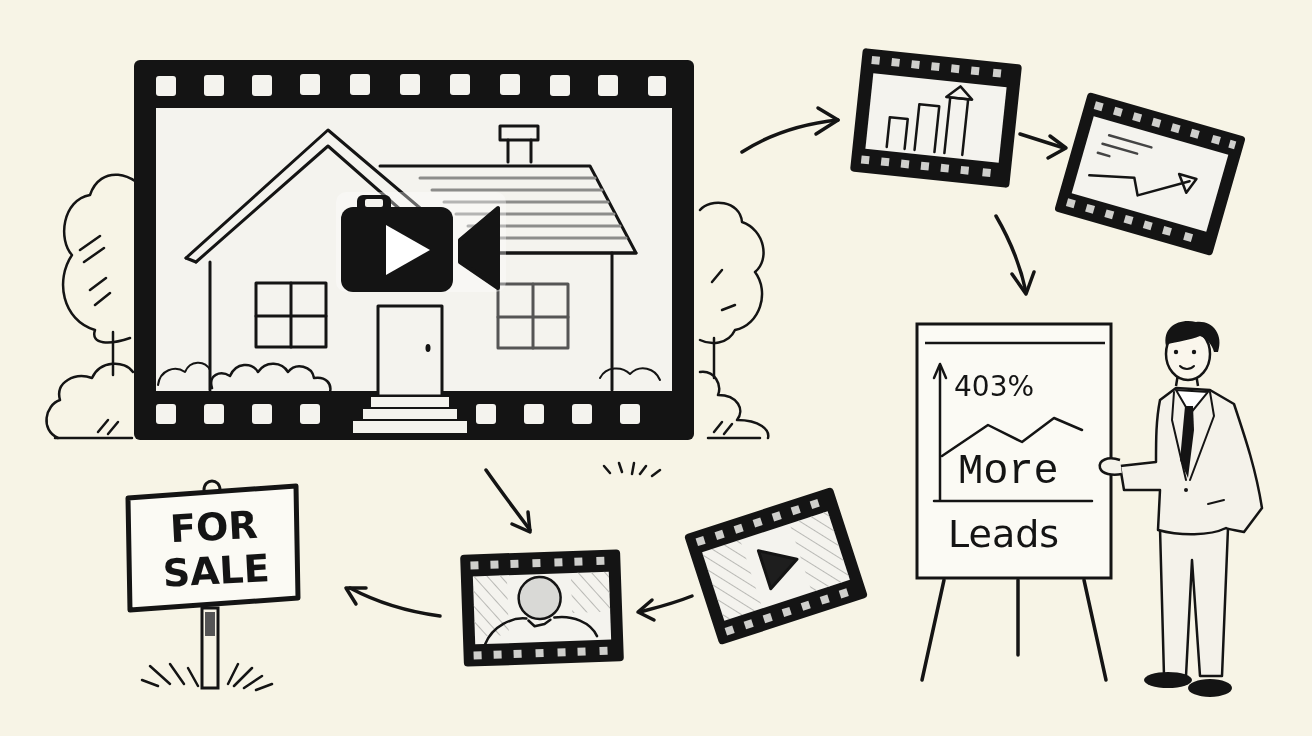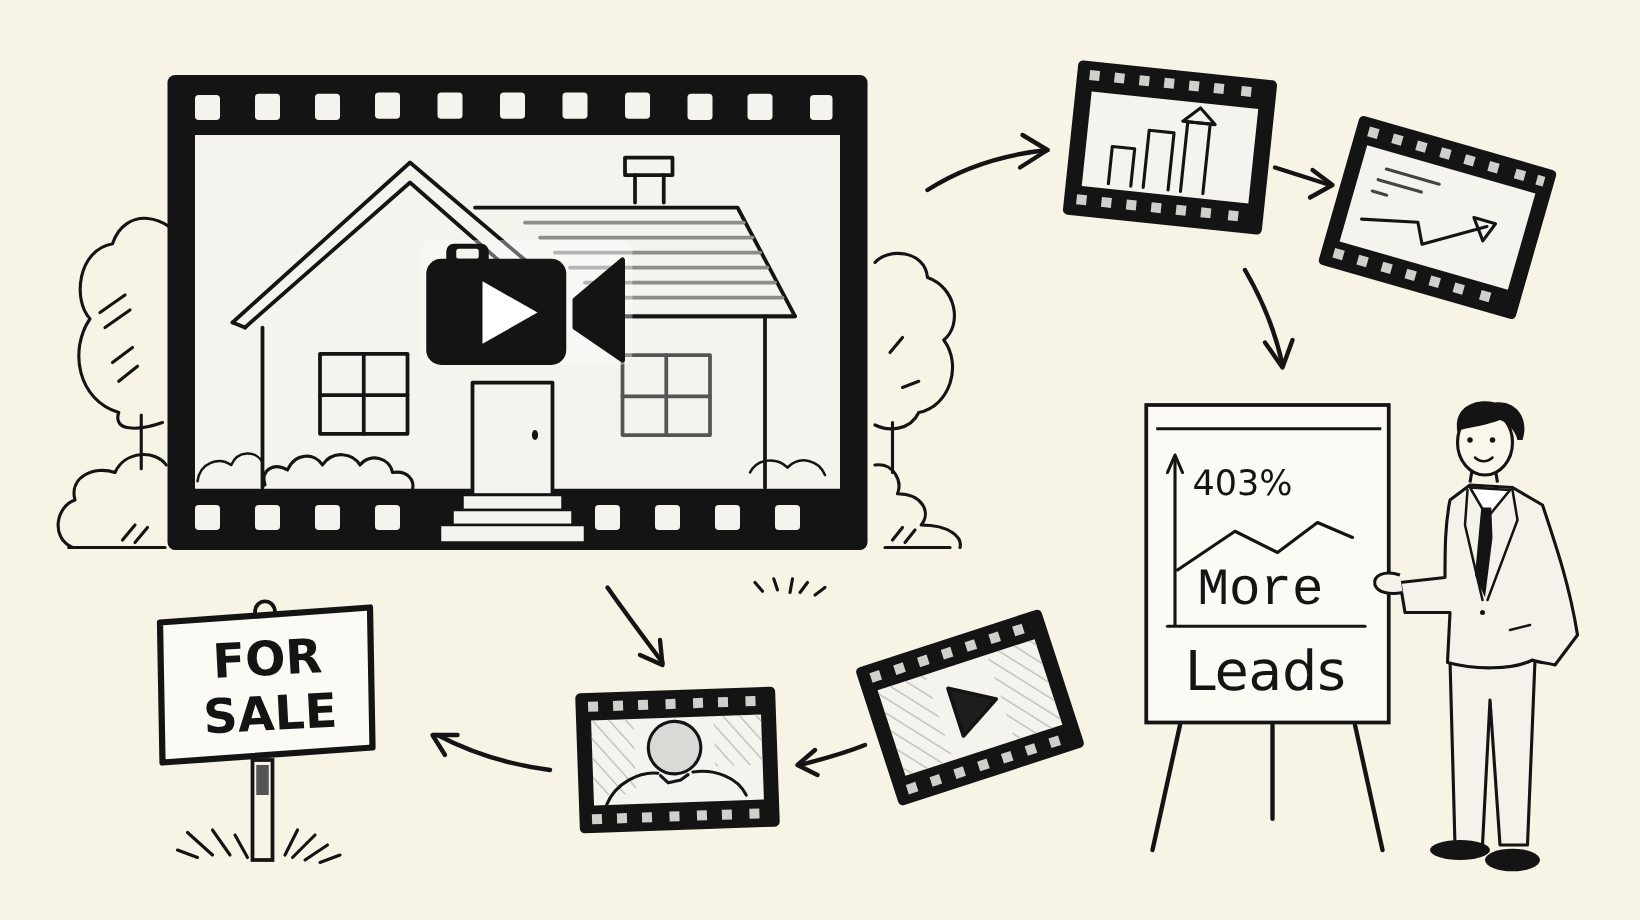--- a/index.html
+++ b/index.html
@@ -328,15 +328,15 @@
   </g>
 </svg>
 
 <div class="sign-text" style="left:140px; top:505px; width:150px; font-size:38px; line-height:44px; transform:rotate(-3deg);">
   <div>FOR</div>
   <div>SALE</div>
 </div>
 
 <div class="easel-text" style="left:954px; top:370px; font-size:28px;">403%</div>
 <div class="easel-text" style="left:958px; top:448px; font-size:42px;font-family:Liberation Mono, monospace;">More</div>
-<div class="easel-text" style="left:948px; top:512px; font-size:44px;">Leads</div>
+<div class="easel-text" style="left:948px; top:512px; font-size:38px;">Leads</div>
 
 </div>
 
 </body></html>

